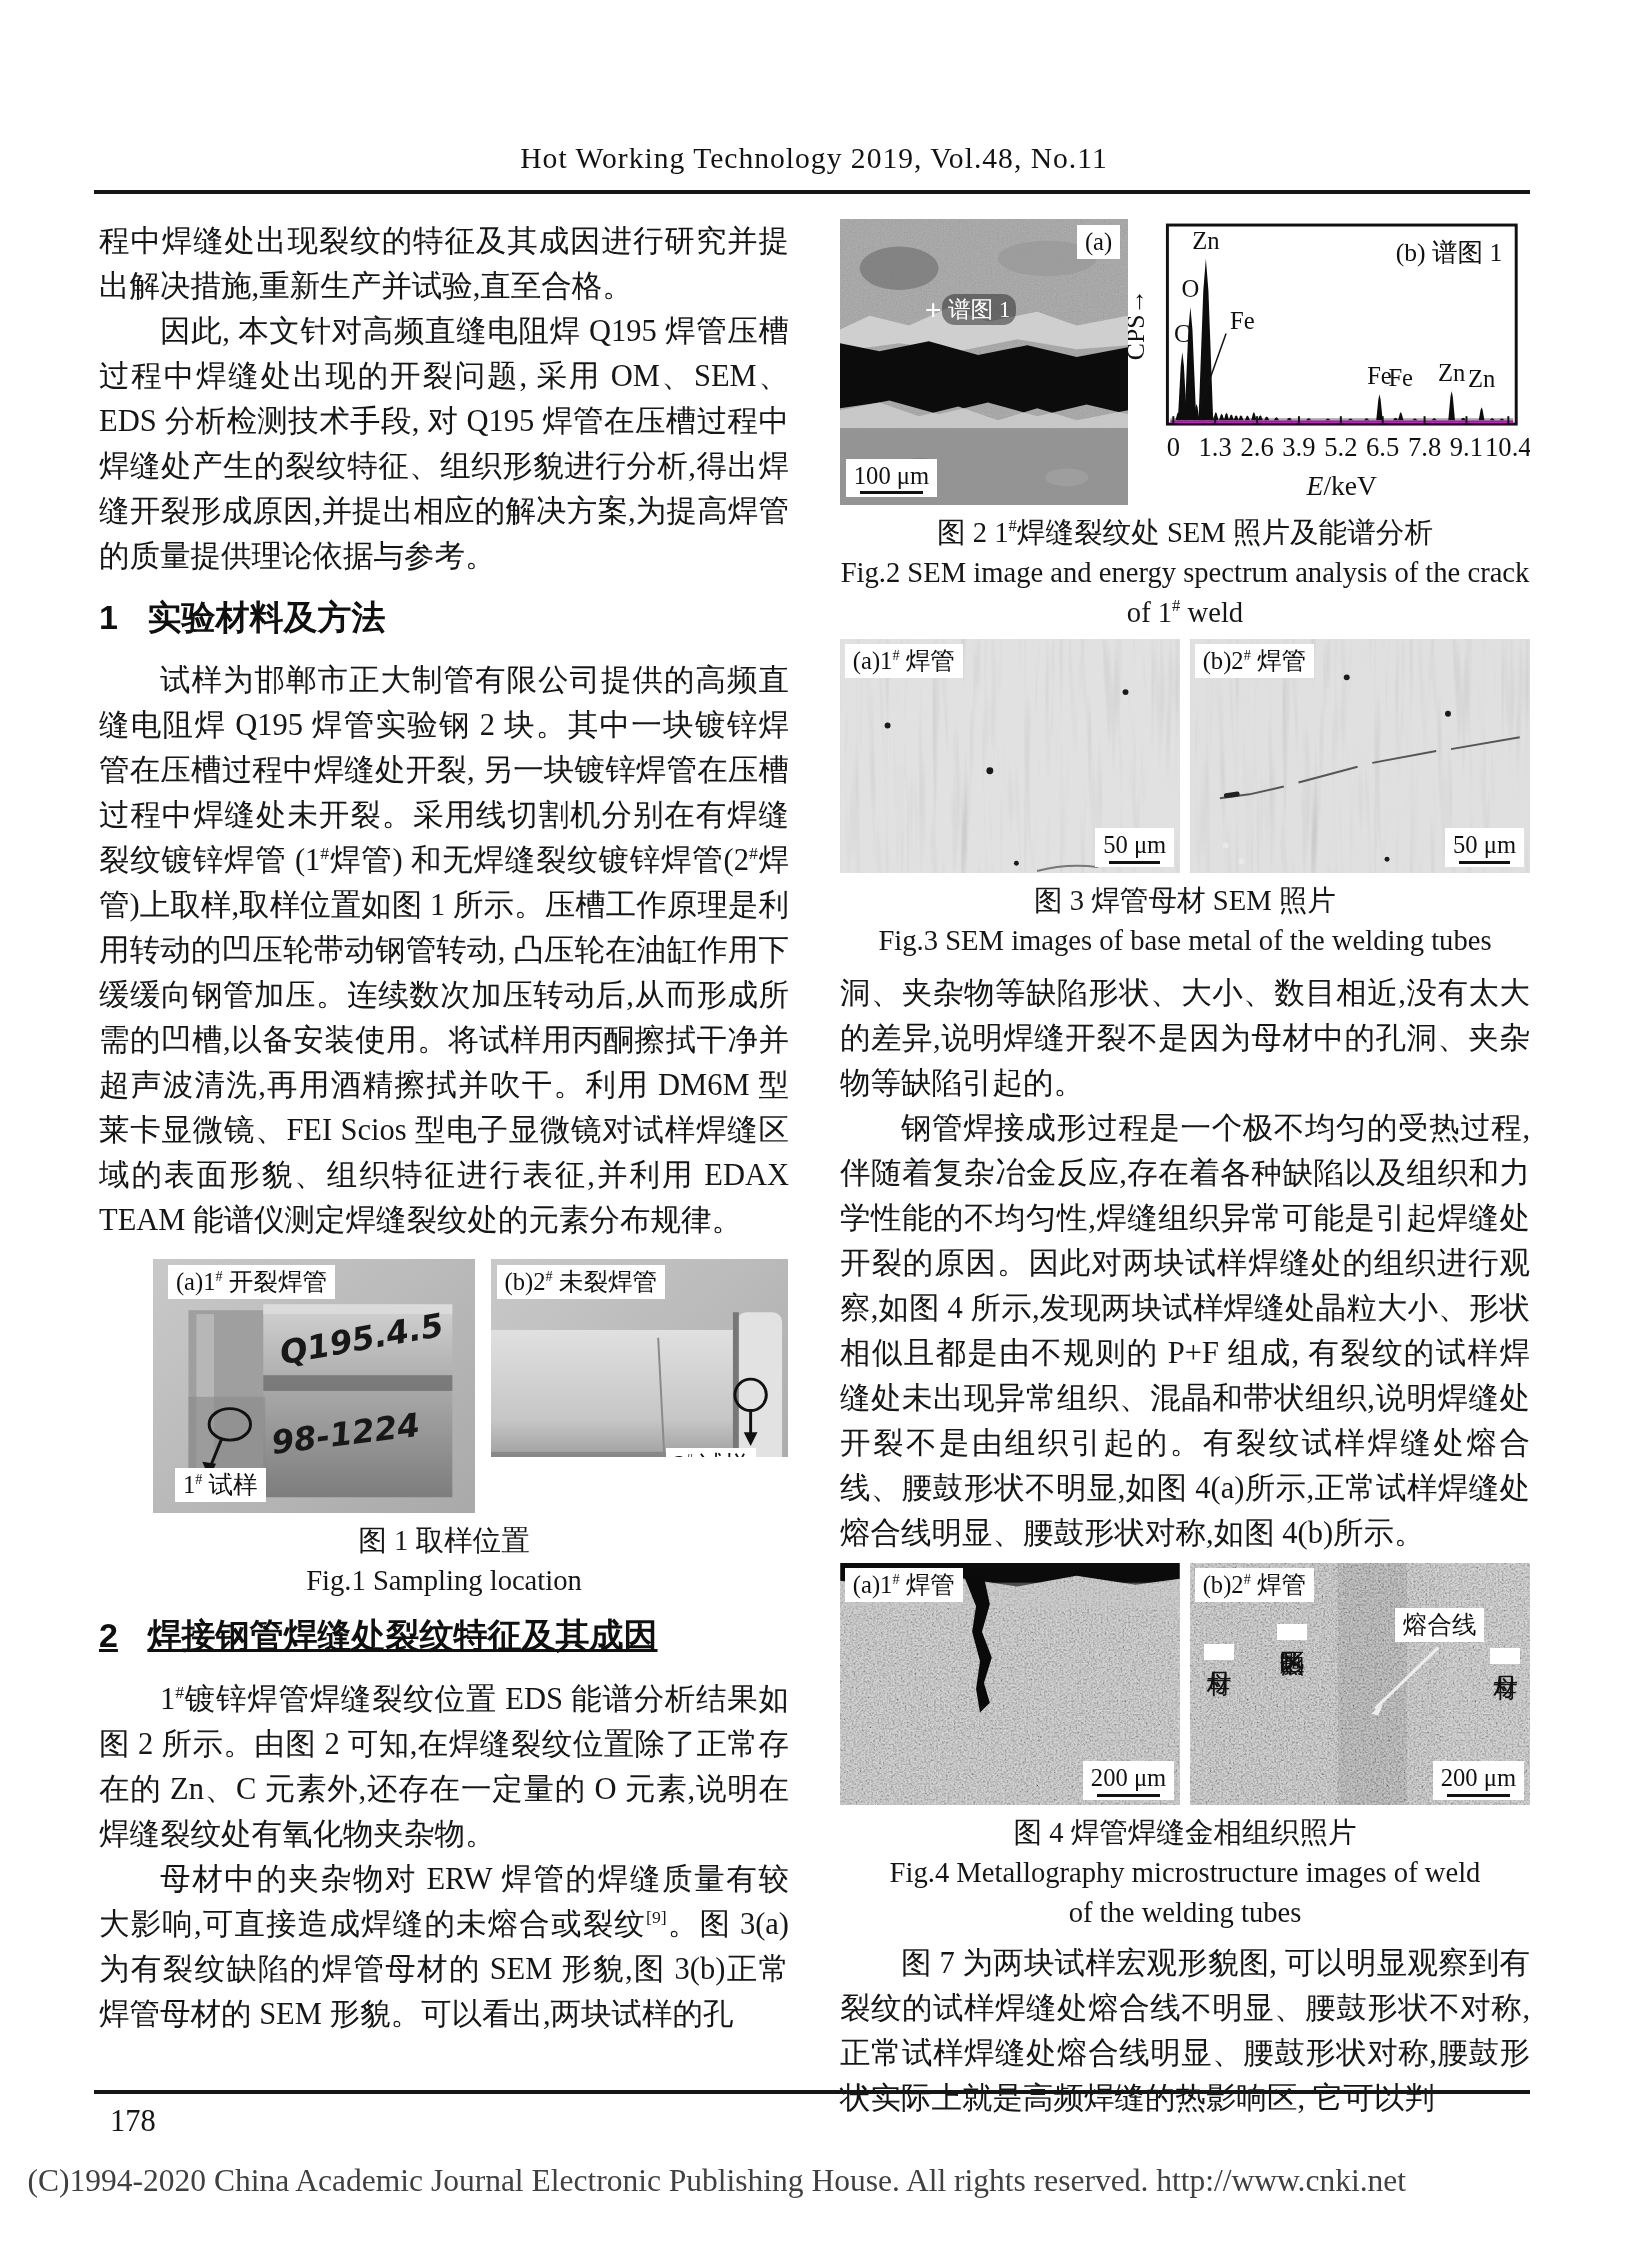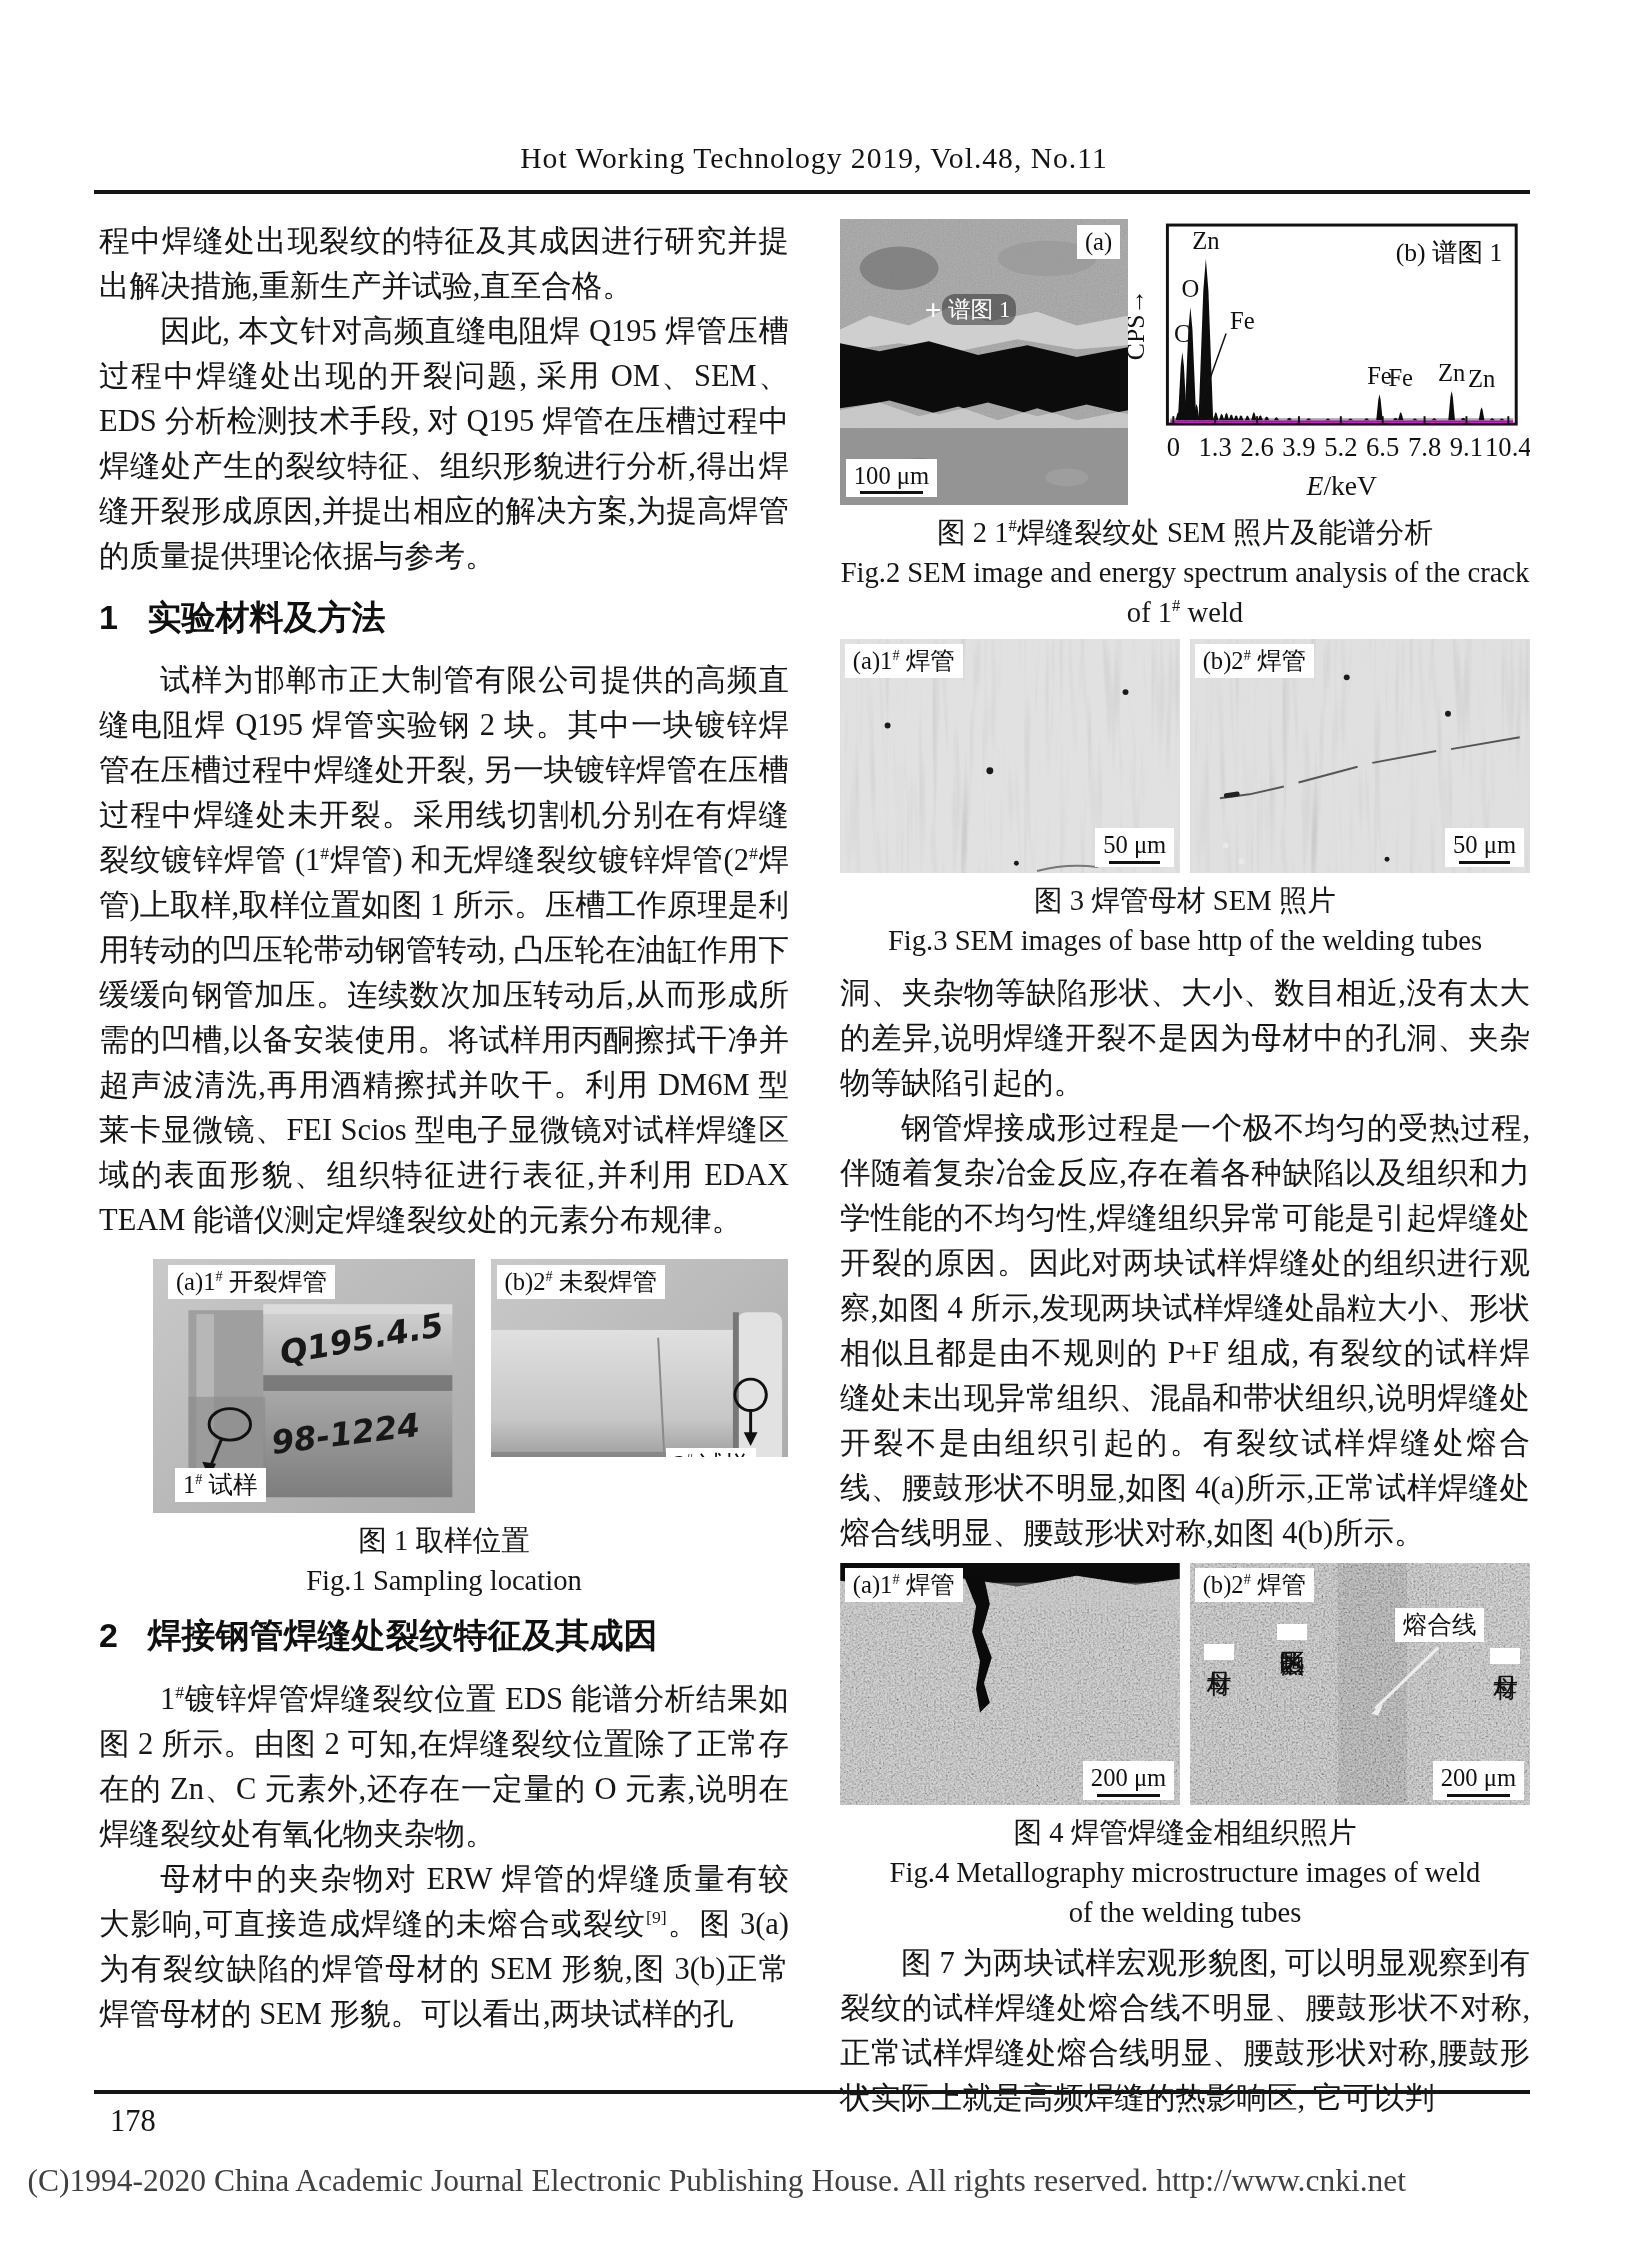--- a/index.html
+++ b/index.html
@@ -117,21 +117,21 @@
       </svg>
       <div class="wbox" style="left:5.9px;top:5.9px;">(b)2<sup>#</sup> 未裂焊管</div>
       <div class="wbox" style="left:175px;top:189px;">2<sup>#</sup> 试样</div>
     </div>
   </div>
   <div class="caption">
     <div>图 1  取样位置</div>
     <div>Fig.1  Sampling location</div>
   </div>
 
-  <div class="sec" style="margin-top:11.8px;">
+  <div class="sec" style="margin-top:11.8px;text-decoration:underline;">
     <span class="num">2</span><span>焊接钢管焊缝处裂纹特征及其成因</span>
   </div>
 
   <p class="para indent">1<sup>#</sup>镀锌焊管焊缝裂纹位置 EDS 能谱分析结果如图 2 所示。由图 2 可知,在焊缝裂纹位置除了正常存在的 Zn、C 元素外,还存在一定量的 O 元素,说明在焊缝裂纹处有氧化物夹杂物。</p>
   <p class="para indent">母材中的夹杂物对 ERW 焊管的焊缝质量有较大影响,可直接造成焊缝的未熔合或裂纹<sup>[9]</sup>。图 3(a)为有裂纹缺陷的焊管母材的 SEM 形貌,图 3(b)正常焊管母材的 SEM 形貌。可以看出,两块试样的孔</p>
 </div>
 
 <div class="col col-right">
 
   <div class="figrow" style="height:286px;">
@@ -264,21 +264,21 @@
       </svg>
       <div class="wbox" style="left:4.9px;top:4.9px;">(b)2<sup>#</sup> 焊管</div>
       <div class="scalebox" style="right:5.9px;bottom:5.9px;">
         <div>50 μm</div>
           <div class="bar"></div>
       </div>
     </div>
   </div>
   <div class="caption">
     <div>图 3  焊管母材 SEM 照片</div>
-    <div>Fig.3  SEM images of base http of the welding tubes</div>
+    <div>Fig.3  SEM images of base metal of the welding tubes</div>
   </div>
 
   <p class="para" style="margin-top:9.9px;">洞、夹杂物等缺陷形状、大小、数目相近,没有太大的差异,说明焊缝开裂不是因为母材中的孔洞、夹杂物等缺陷引起的。</p>
   <p class="para indent">钢管焊接成形过程是一个极不均匀的受热过程,伴随着复杂冶金反应,存在着各种缺陷以及组织和力学性能的不均匀性,焊缝组织异常可能是引起焊缝处开裂的原因。因此对两块试样焊缝处的组织进行观察,如图 4 所示,发现两块试样焊缝处晶粒大小、形状相似且都是由不规则的 P+F 组成, 有裂纹的试样焊缝处未出现异常组织、混晶和带状组织,说明焊缝处开裂不是由组织引起的。有裂纹试样焊缝处熔合线、腰鼓形状不明显,如图 4(a)所示,正常试样焊缝处熔合线明显、腰鼓形状对称,如图 4(b)所示。</p>
 
   <div class="figrow" style="gap:9.9px;margin-top:7.9px;">
     <div class="fig" style="width:340px;height:242px;">
       <svg width="340" height="242" viewBox="0 0 345 246">
         <rect width="345" height="246" fill="#9b9b9b"></rect>
         <rect width="345" height="246" filter="url(#gHeavy)" opacity="0.55"></rect>

